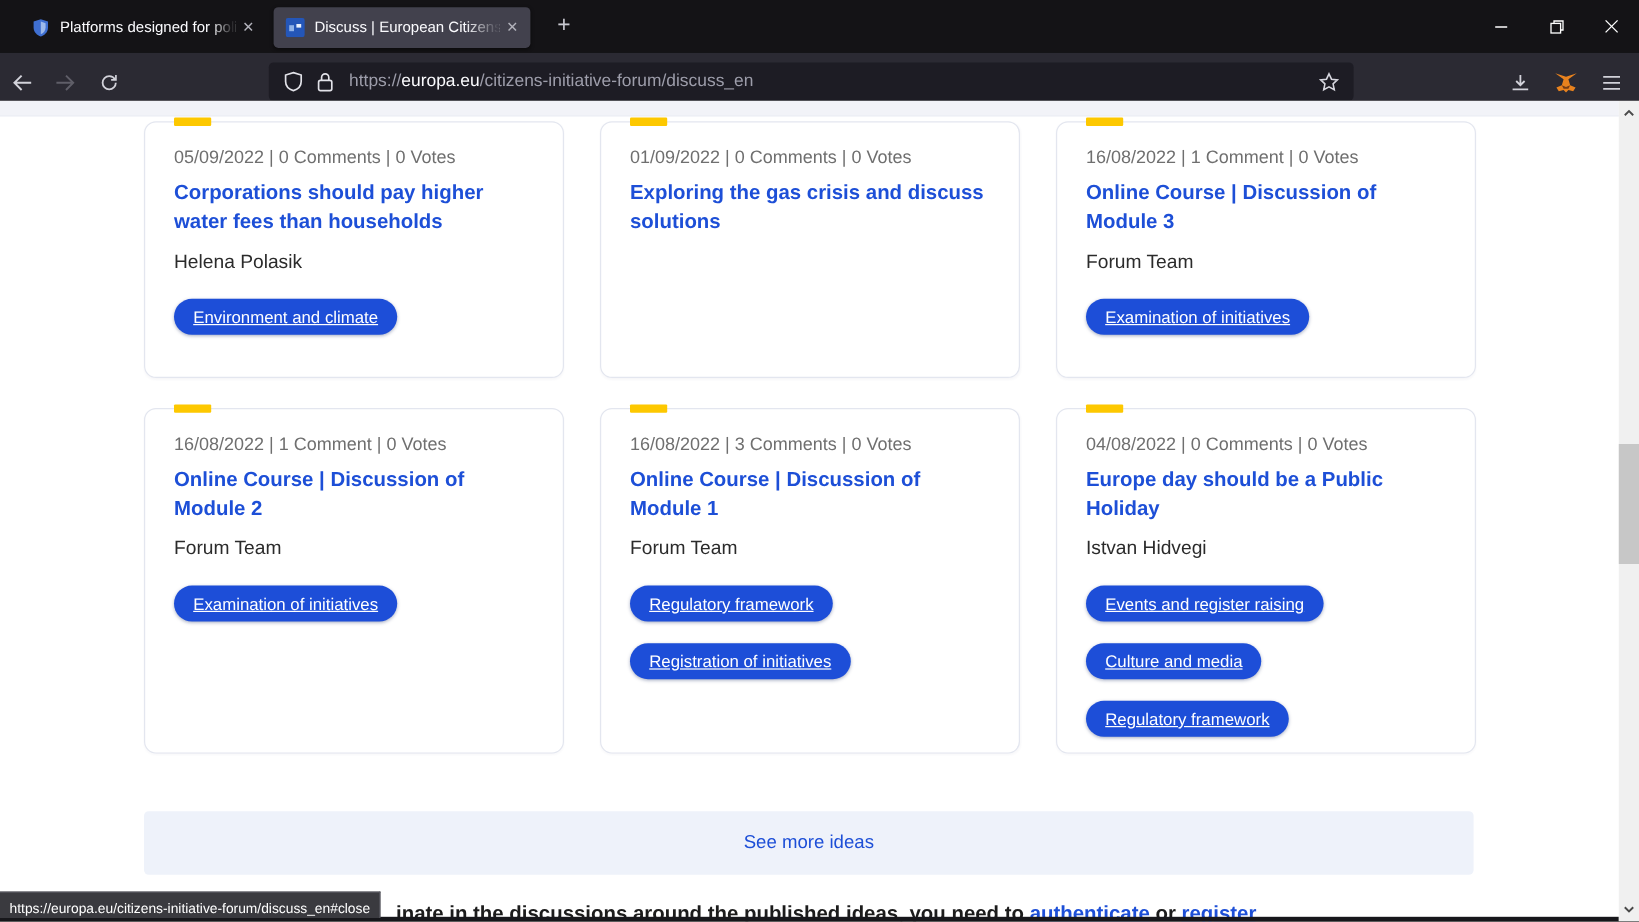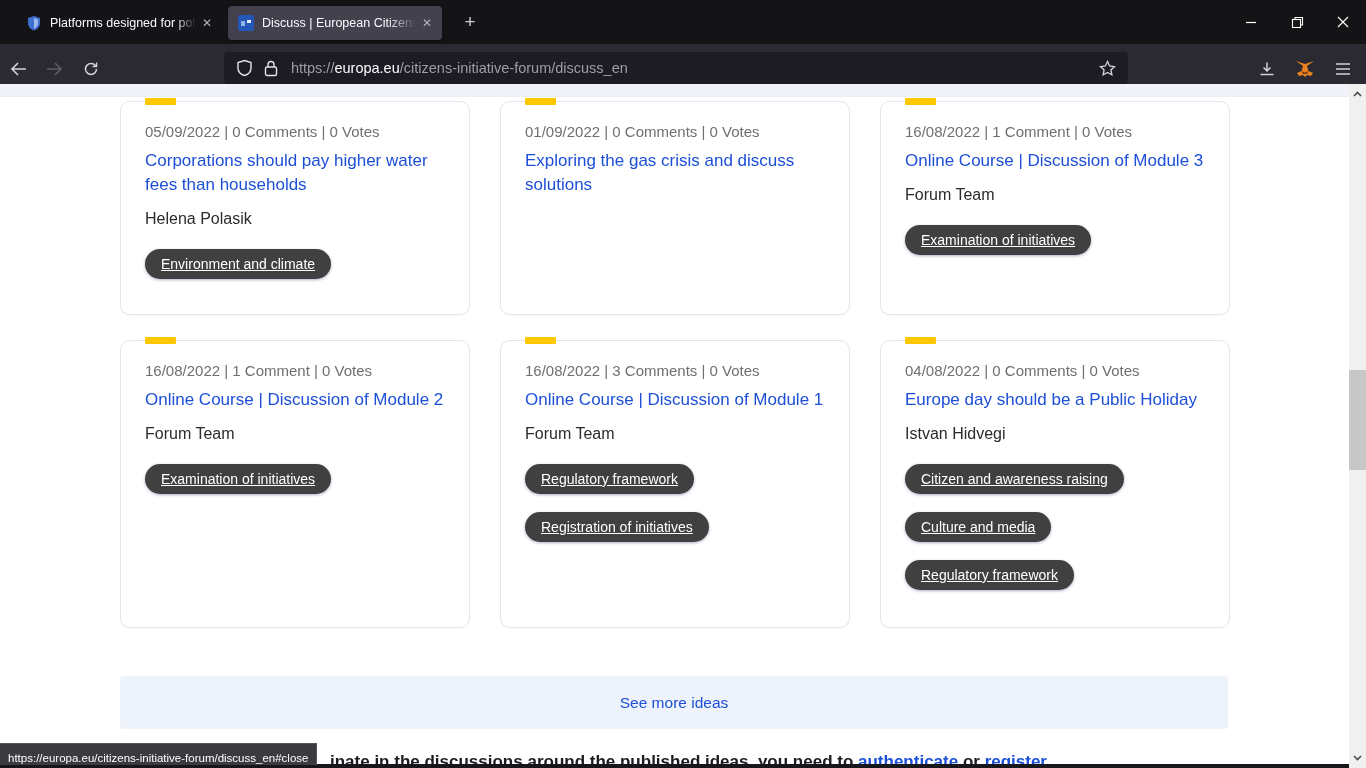--- a/index.html
+++ b/index.html
@@ -42,24 +42,24 @@
   .top-shade { position:absolute; top:0; left:0; right:17px; height:13px;
      background:#f2f3f8; border-bottom:1px solid #eceef4; }
 
   .cards-grid { position:absolute; top:17px; left:120px; width:1110px;
      display:grid; grid-template-columns:repeat(3,350px); grid-template-rows:214px 288px;
      column-gap:30px; row-gap:25px; }
   .card { position:relative; background:#fff; border:1px solid #e3e6ef; border-radius:10px;
      padding:21px 24px; box-shadow:0 1px 2px rgba(40,50,90,.04); }
   .card-accent { position:absolute; top:-4px; left:24px; width:31px; height:7px; background:#fdc800; border-radius:1px; }
   .card-meta { font-size:15px; color:#6f6f6f; margin-bottom:9px; }
-  .card-title { font-size:17px; line-height:24px; font-weight:normal; color:#1d4fd7; margin-bottom:13px; cursor:pointer; }
+  .card-title { font-size:17px; line-height:24px; font-weight:bold; color:#1d4fd7; margin-bottom:13px; cursor:pointer; }
   .card-author { font-size:16px; color:#2b2b2b; margin-bottom:21px; }
   .card-tags { display:flex; flex-direction:column; align-items:flex-start; gap:18px; }
-  .tag-pill { background:#404040; color:#ffffff; font-size:14px; line-height:30px; height:30px;
+  .tag-pill { background:#1d4ed8; color:#ffffff; font-size:14px; line-height:30px; height:30px;
      padding:0 16px; border-radius:15px; text-decoration:underline; white-space:nowrap;
      box-shadow:0 1px 3px rgba(10,30,90,.35); cursor:pointer; }
 
   .see-more-banner { position:absolute; top:592px; left:120px; width:1108px; height:53px;
      background:#eef2fa; border-radius:4px; display:flex; align-items:center; justify-content:center; }
   .see-more-label { color:#1d4fd7; font-size:15.5px; cursor:pointer; }
 
   .footer-line { position:absolute; top:668px; left:330px; white-space:nowrap;
      font-size:17px; font-weight:bold; color:#1c1c1c; }
   .footer-link { color:#1d4fd7; text-decoration:underline; cursor:pointer; }
@@ -231,21 +231,21 @@
           <span class="tag-pill">Registration of initiatives</span>
         </div>
       </div>
 
       <div class="card">
         <div class="card-accent"></div>
         <div class="card-meta">04/08/2022 | 0 Comments | 0 Votes</div>
         <div class="card-title">Europe day should be a Public Holiday</div>
         <div class="card-author">Istvan Hidvegi</div>
         <div class="card-tags">
-          <span class="tag-pill">Citizen and awareness raising</span>
+          <span class="tag-pill">Events and register raising</span>
           <span class="tag-pill">Culture and media</span>
           <span class="tag-pill">Regulatory framework</span>
         </div>
       </div>
 
     </div>
 
     <div class="see-more-banner">
       <span class="see-more-label">See more ideas</span>
     </div>

